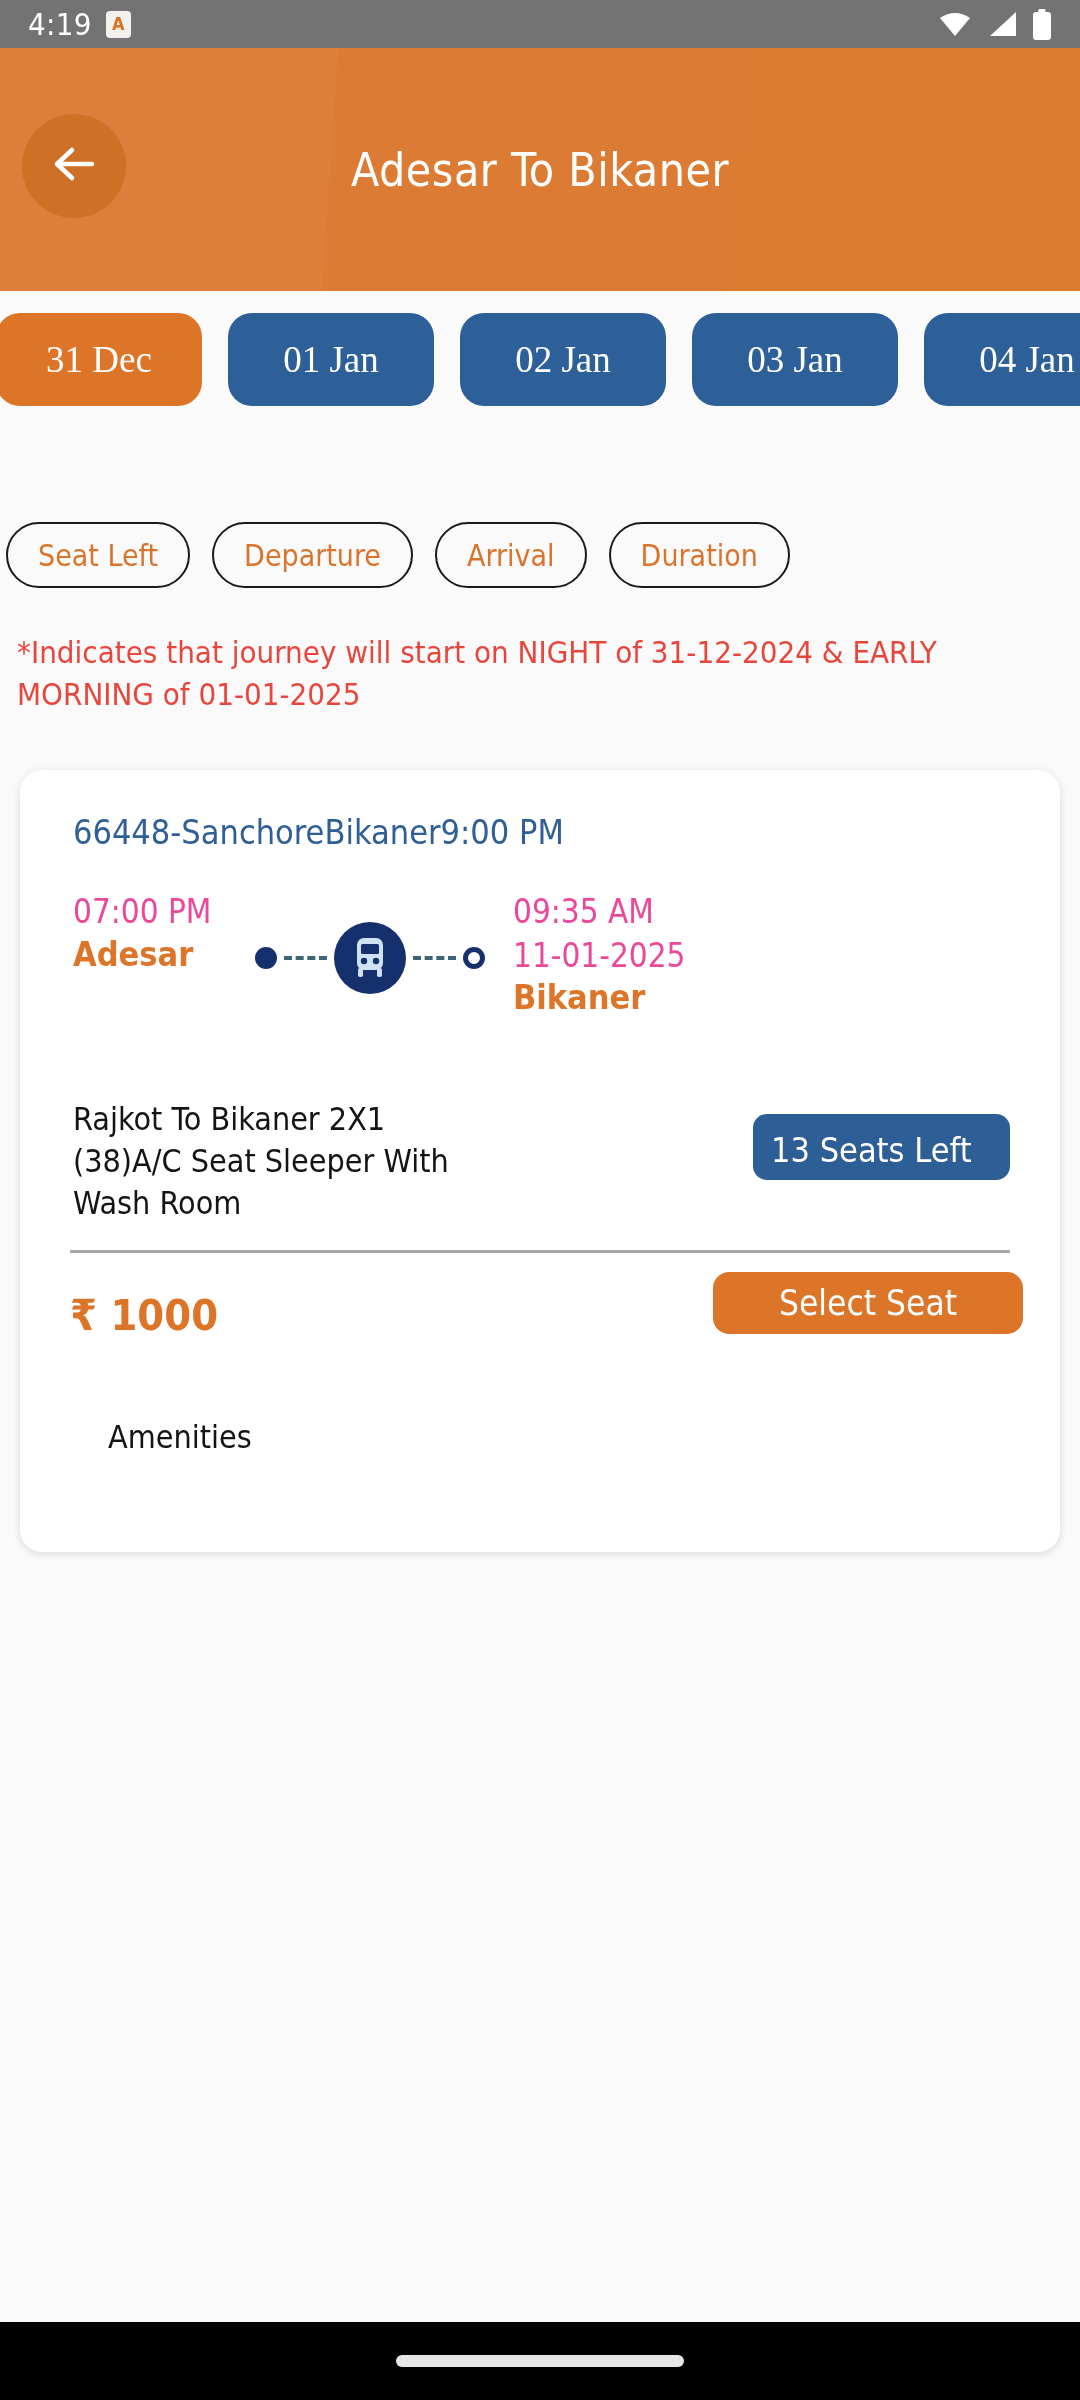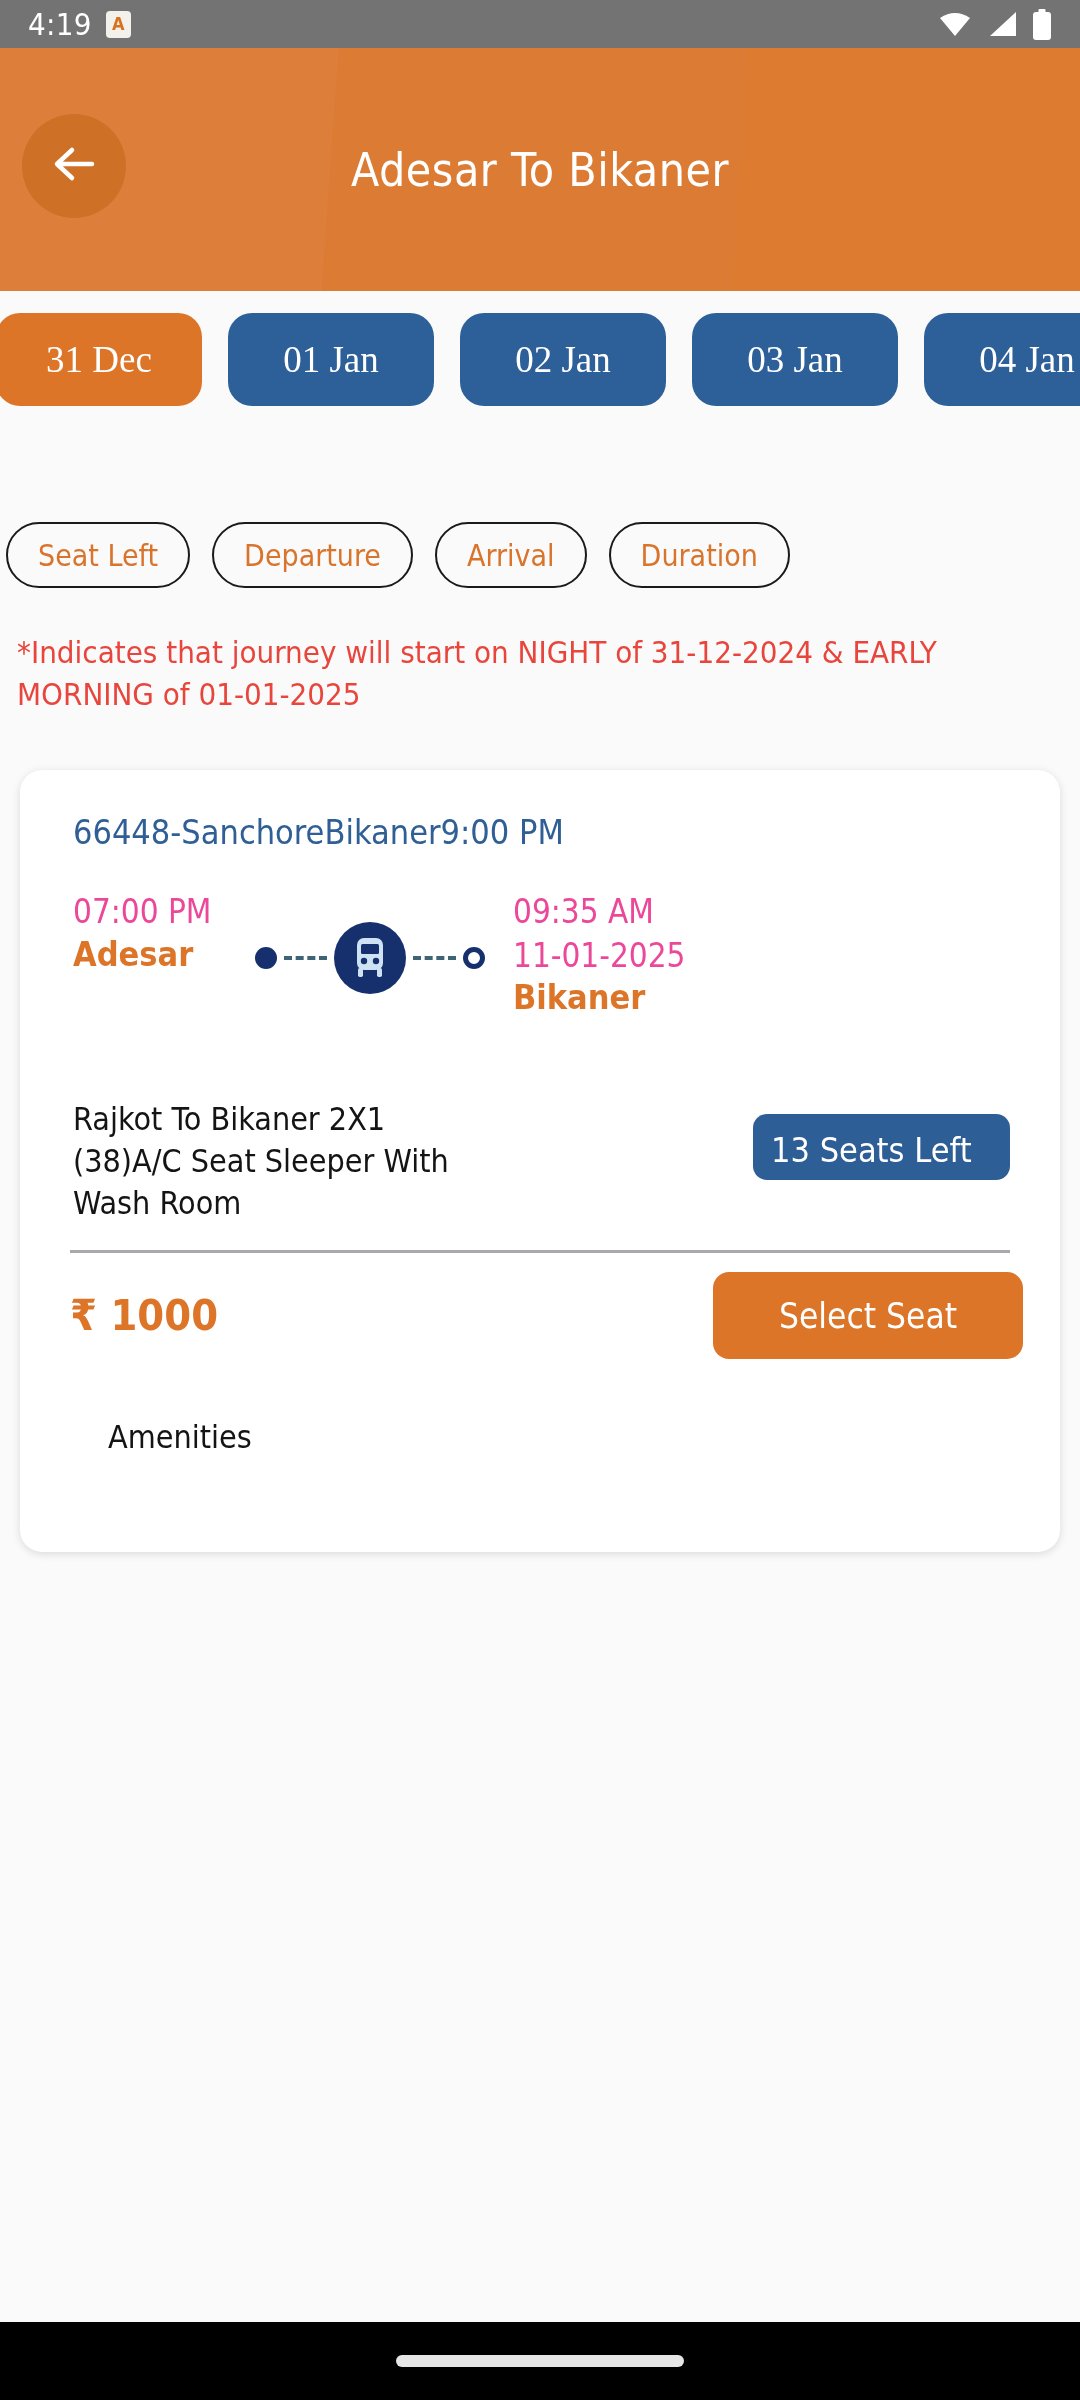--- a/index.html
+++ b/index.html
@@ -137,21 +137,21 @@
   }
   .divider {
     position:absolute; left:50px; top:480px; width:940px; height:3px;
     background:#a7a9ad;
   }
   .price {
     position:absolute; left:50px; top:520px;
     color:#dd7529; font-size:43px; font-weight:bold;
   }
   .selectbtn {
-    position:absolute; left:693px; top:502px; width:310px; height:87px;
+    position:absolute; left:693px; top:502px; width:310px; height:62px;
     background:#dd7529; border-radius:16px;
     color:#ffffff; font-size:35px;
     display:flex; align-items:center; justify-content:center;
   }
   .amenities {
     position:absolute; left:88px; top:648px;
     color:#141414; font-size:32px;
   }
 
   

